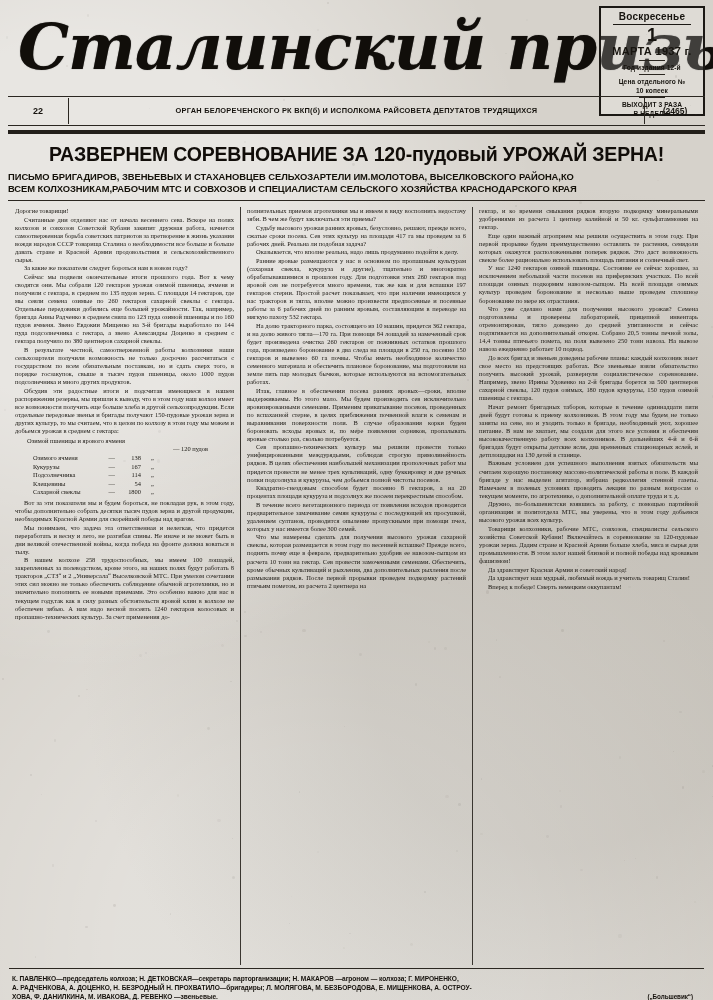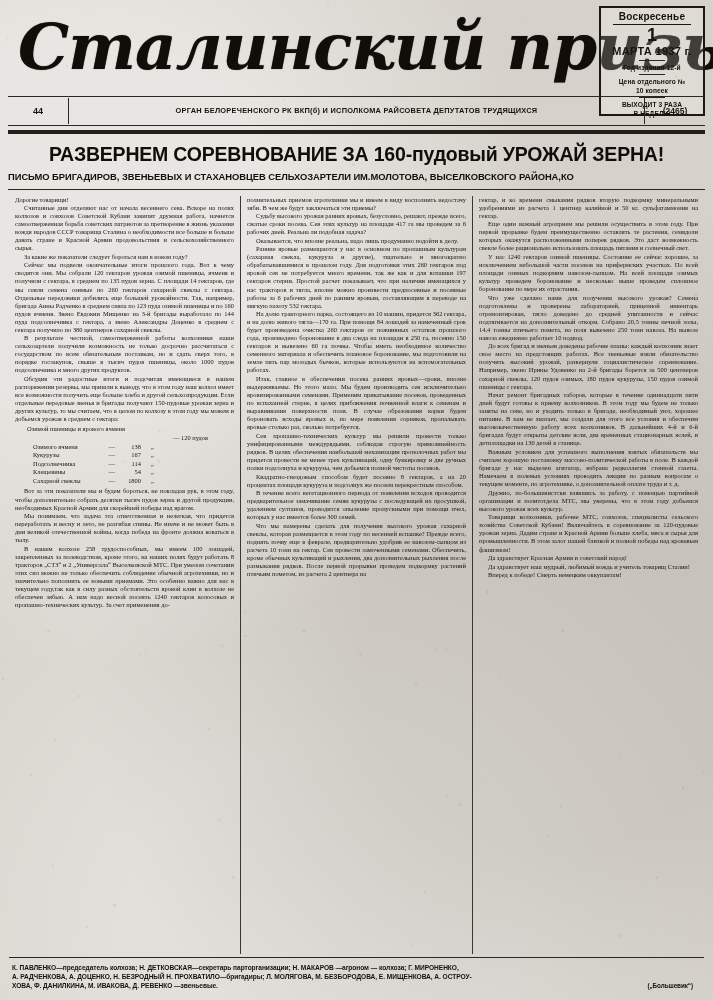--- a/index.html
+++ b/index.html
@@ -127,31 +127,32 @@
       <div class="db-dash"></div>
       <div class="db-small">Цена отдельного №</div>
       <div class="db-small">10 копеек</div>
       <div class="db-dash"></div>
       <div class="db-small">ВЫХОДИТ 3 РАЗА</div>
       <div class="db-small">В НЕДЕЛЮ</div>
     </div>
   </div>
 
   <div class="banner">
-    <div class="banner-issue">44</div>
+    <div class="banner-issue">22</div>
     <div class="banner-mid">
       <div>ОРГАН БЕЛОРЕЧЕНСКОГО РК ВКП(б) И ИСПОЛКОМА РАЙСОВЕТА ДЕПУТАТОВ ТРУДЯЩИХСЯ</div>
     </div>
     <div class="banner-no">(2465)</div>
   </div>
   <div class="thickrule"></div>
 
-  <div class="headline">РАЗВЕРНЕМ СОРЕВНОВАНИЕ ЗА 160-пудовый УРОЖАЙ ЗЕРНА!</div>
+  <div class="headline">РАЗВЕРНЕМ СОРЕВНОВАНИЕ ЗА 120-пудовый УРОЖАЙ ЗЕРНА!</div>
   <div class="subhead">
     <div>ПИСЬМО БРИГАДИРОВ, ЗВЕНЬЕВЫХ И СТАХАНОВЦЕВ СЕЛЬХОЗАРТЕЛИ ИМ.МОЛОТОВА, ВЫСЕЛКОВСКОГО РАЙОНА,КО</div>
+    <div>ВСЕМ КОЛХОЗНИКАМ,РАБОЧИМ МТС И СОВХОЗОВ И СПЕЦИАЛИСТАМ СЕЛЬСКОГО ХОЗЯЙСТВА КРАСНОДАРСКОГО КРАЯ</div>
   </div>
   <div class="rule-thin"></div>
 
   <div class="cols">
 
     <div class="col">
       <p class="noind">Дорогие товарищи!</p>
       <p>Считанные дни отделяют нас от начала весеннего сева. Вскоре на полях колхозов и совхозов Советской Кубани закипит дружная работа, начнется самоотверженная борьба советских патриотов за претворение в жизнь указания вождя народов СССР товарища Сталина о необходимости все больше и больше давать стране и Красной Армии продовольствия и сельскохозяйственного сырья.</p>
       <p>За какие же показатели следует бороться нам в новом году?</p>
       <p>Сейчас мы подвели окончательные итоги прошлого года. Вот к чему сводятся они. Мы собрали 120 гектаров урожая озимой пшеницы, ячменя и получили с гектара, в среднем по 135 пудов зерна. С площади 14 гектаров, где мы сеяли семена озимые по 260 гектаров сахарной свеклы с гектара. Отдельные передовики добились еще большей урожайности. Так, например, бригада Анны Радченко в среднем сняла по 123 пуда озимой пшеницы и по 160 пудов ячменя. Звено Евдокии Мищенко на 3-й бригады выработало по 144 пуда подсолнечника с гектара, а звено Александры Доценко в среднем с гектара получило по 380 центнеров сахарной свеклы.</p>

